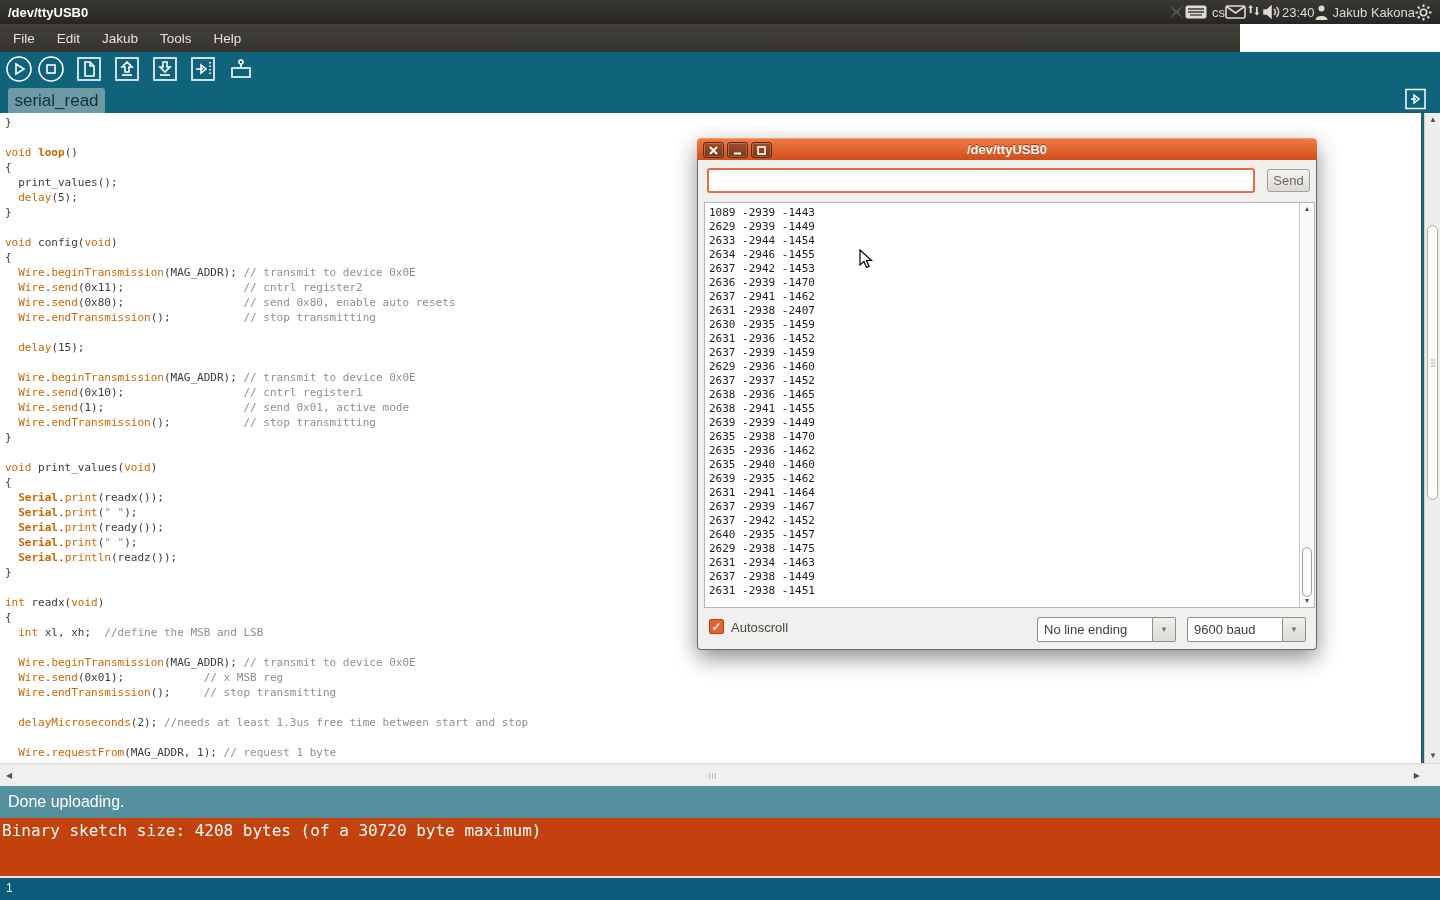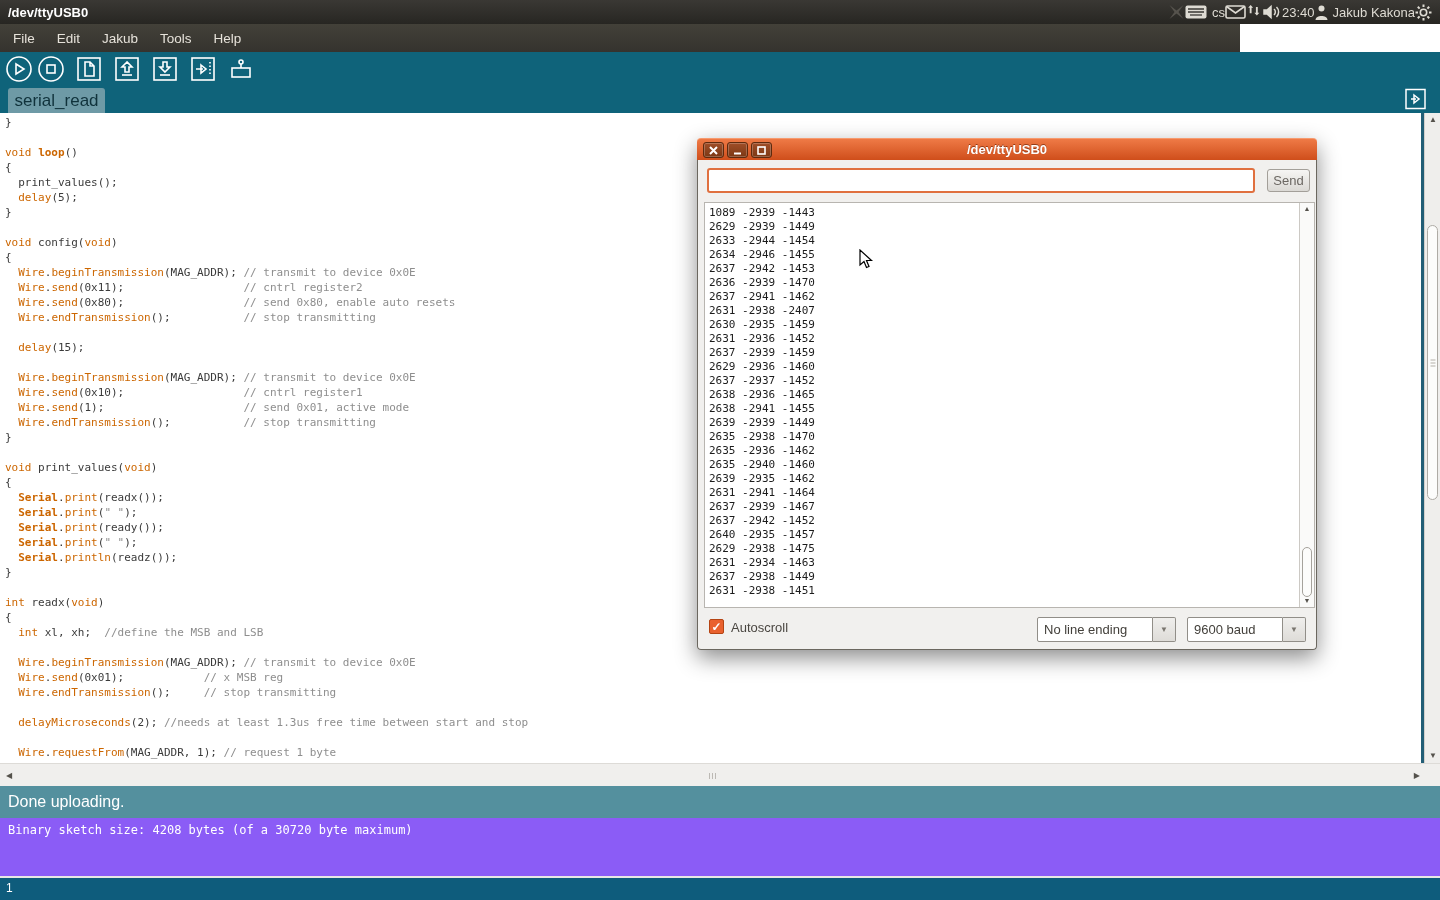--- a/index.html
+++ b/index.html
@@ -50,22 +50,22 @@
   .grip i{display:block;width:5px;height:1px;background:#b3b0aa;}
 
   .hscroll{position:absolute;left:0;top:763px;width:1440px;height:23px;background:#f0efed;border-top:1px solid #dddbd7;}
   .hscroll .arr{position:absolute;top:0;height:23px;color:#55524c;font-size:8px;line-height:23px;}
   .hgrip{position:absolute;left:709px;top:9px;display:flex;gap:2px;}
   .hgrip i{display:block;width:1px;height:6px;background:#bcb9b4;}
 
   
   .statusbar{position:absolute;left:0;top:786px;width:1440px;height:32px;background:#54909e;
     color:#fff;font-size:16px;line-height:32px;padding-left:8px;}
-  .console{position:absolute;left:0;top:818px;width:1440px;height:58px;background:#8b5cf6;
-    color:#fff;font-family:"DejaVu Sans Mono",monospace;font-size:12px;line-height:15px;padding:5px 8px;}
+  .console{position:absolute;left:0;top:818px;width:1440px;height:58px;background:#c2410c;
+    color:#fff;font-family:"DejaVu Sans Mono",monospace;font-size:16px;line-height:15px;padding:5px 2px;}
   .footerline{position:absolute;left:0;top:876px;width:1440px;height:24px;background:#0e5c7c;
     border-top:2px solid #e8e7e5;color:#fff;font-size:12px;line-height:21px;padding-left:6px;}
 
   
   .serial-win{position:absolute;left:697px;top:138px;width:620px;height:512px;
     border-radius:5px 5px 4px 4px;box-shadow:0 8px 22px rgba(0,0,0,.45);}
   .sw-title{position:absolute;left:0;top:0;width:620px;height:22px;
     background:linear-gradient(#ef7a46,#cf4e1b);border-radius:4px 4px 0 0;
     border-top:1px solid #f79a6e;display:flex;align-items:center;justify-content:center;
     color:#fff;font-weight:bold;font-size:13px;text-shadow:0 -1px 0 rgba(90,25,0,.6);}

